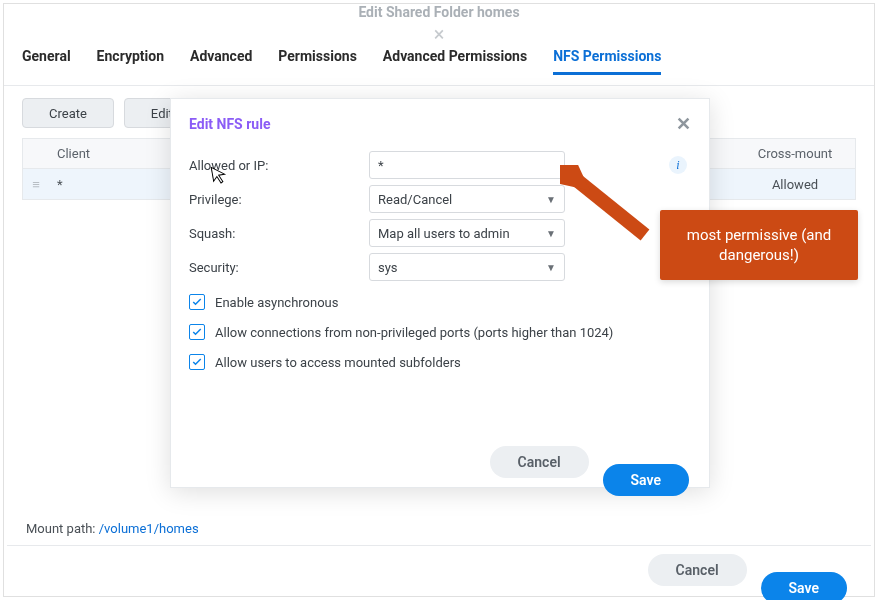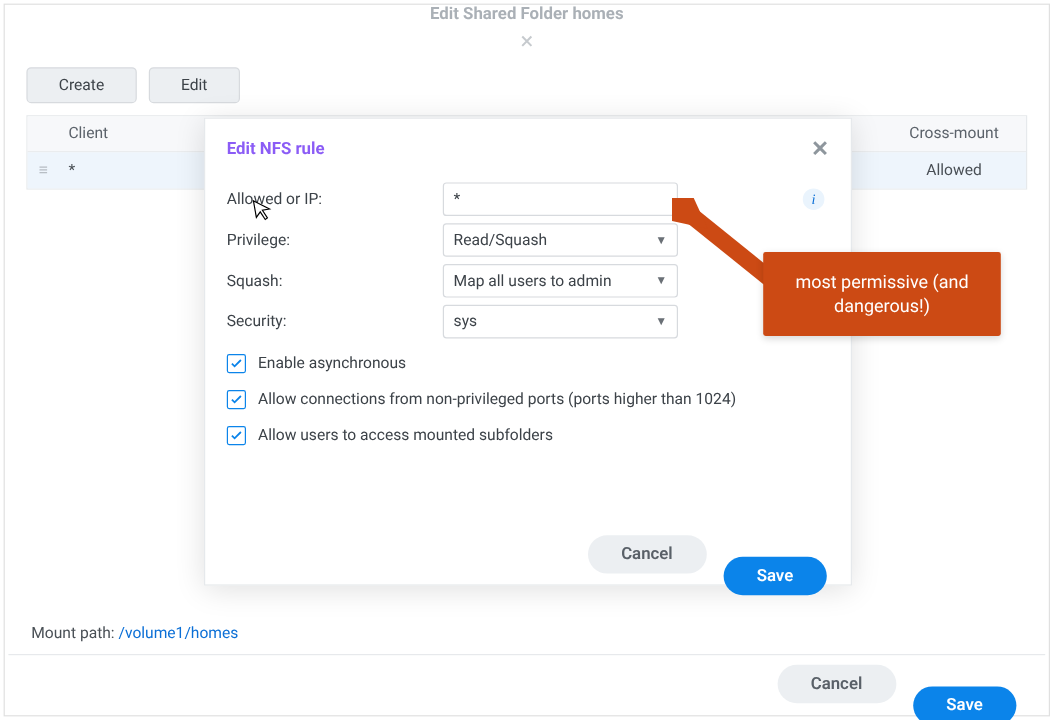--- a/index.html
+++ b/index.html
@@ -46,34 +46,42 @@
   .select .caret { color: #6a7076; font-size: 10px; }
   .info-dot { width: 18px; height: 18px; border-radius: 50%; background: #eaf4fd; display: inline-flex; align-items: center; justify-content: center; font-family: Georgia, serif; font-style: italic; color: #0b6fd6; font-size: 12px; margin-left: 6px; }
   .checks { padding-top: 10px; display: flex; flex-direction: column; gap: 14px; }
   .check { display: flex; align-items: center; gap: 10px; font-size: 13px; color: #3c4248; }
   .cb { width: 16px; height: 16px; border: 1px solid #0b84ea; border-radius: 2px; display: inline-flex; align-items: center; justify-content: center; color: #0b84ea; font-size: 12px; line-height: 1; }
   .cb svg { width: 12px; height: 12px; }
 
   .modal .m-footer { position: absolute; bottom: 0; left: 0; right: 0; height: 50px; display: flex; align-items: center; justify-content: flex-end; gap: 14px; padding-right: 20px; }
 
   
-  .callout { position: absolute; left: 636px; top: 210px; width: 198px; height: 70px; background: #cc4a14; color: #fff; font-size: 15px; border-radius: 2px; display: flex; align-items: center; justify-content: center; text-align: center; padding: 8px 14px; line-height: 1.35; box-shadow: 0 2px 6px rgba(0,0,0,0.15); }
+  .callout { position: absolute; left: 660px; top: 210px; width: 198px; height: 70px; background: #cc4a14; color: #fff; font-size: 15px; border-radius: 2px; display: flex; align-items: center; justify-content: center; text-align: center; padding: 8px 14px; line-height: 1.35; box-shadow: 0 2px 6px rgba(0,0,0,0.15); }
   .arrow { position: absolute; left: 560px; top: 165px; width: 95px; height: 80px; pointer-events: none; }
 
   .cursor-icon { position: absolute; left: 212px; top: 165px; font-size: 16px; color: #000; transform: rotate(-10deg); pointer-events: none; }
 </style>
 </head>
 <body>
 
 <div class="outer-dialog">
   <div class="titlebar">
     <span class="title">Edit Shared Folder homes</span>
     <span class="close">×</span>
   </div>
 
+  <div class="tabs">
+    <div class="tab">General</div>
+    <div class="tab">Encryption</div>
+    <div class="tab">Advanced</div>
+    <div class="tab">Permissions</div>
+    <div class="tab">Advanced Permissions</div>
+    <div class="tab active">NFS Permissions</div>
+  </div>
 
   <div class="toolbar">
     <button class="btn">Create</button>
     <button class="btn">Edit</button>
   </div>
 
   <div class="grid">
     <div class="grid-row head">
       <div class="cell handle"></div>
       <div class="cell">Client</div>
@@ -105,21 +113,21 @@
 
     <div class="form-row">
       <label>Allowed or IP:</label>
       <input class="input" type="text" value="*" style="">
       <span class="info-dot">i</span>
     </div>
 
     <div class="form-row">
       <label>Privilege:</label>
       <div class="select">
-        <span>Read/Squash</span>
+        <span>Read/Cancel</span>
         <span class="caret">▼</span>
       </div>
       <span></span>
     </div>
 
     <div class="form-row">
       <label>Squash:</label>
       <div class="select">
         <span>Map all users to admin</span>
         <span class="caret">▼</span>

